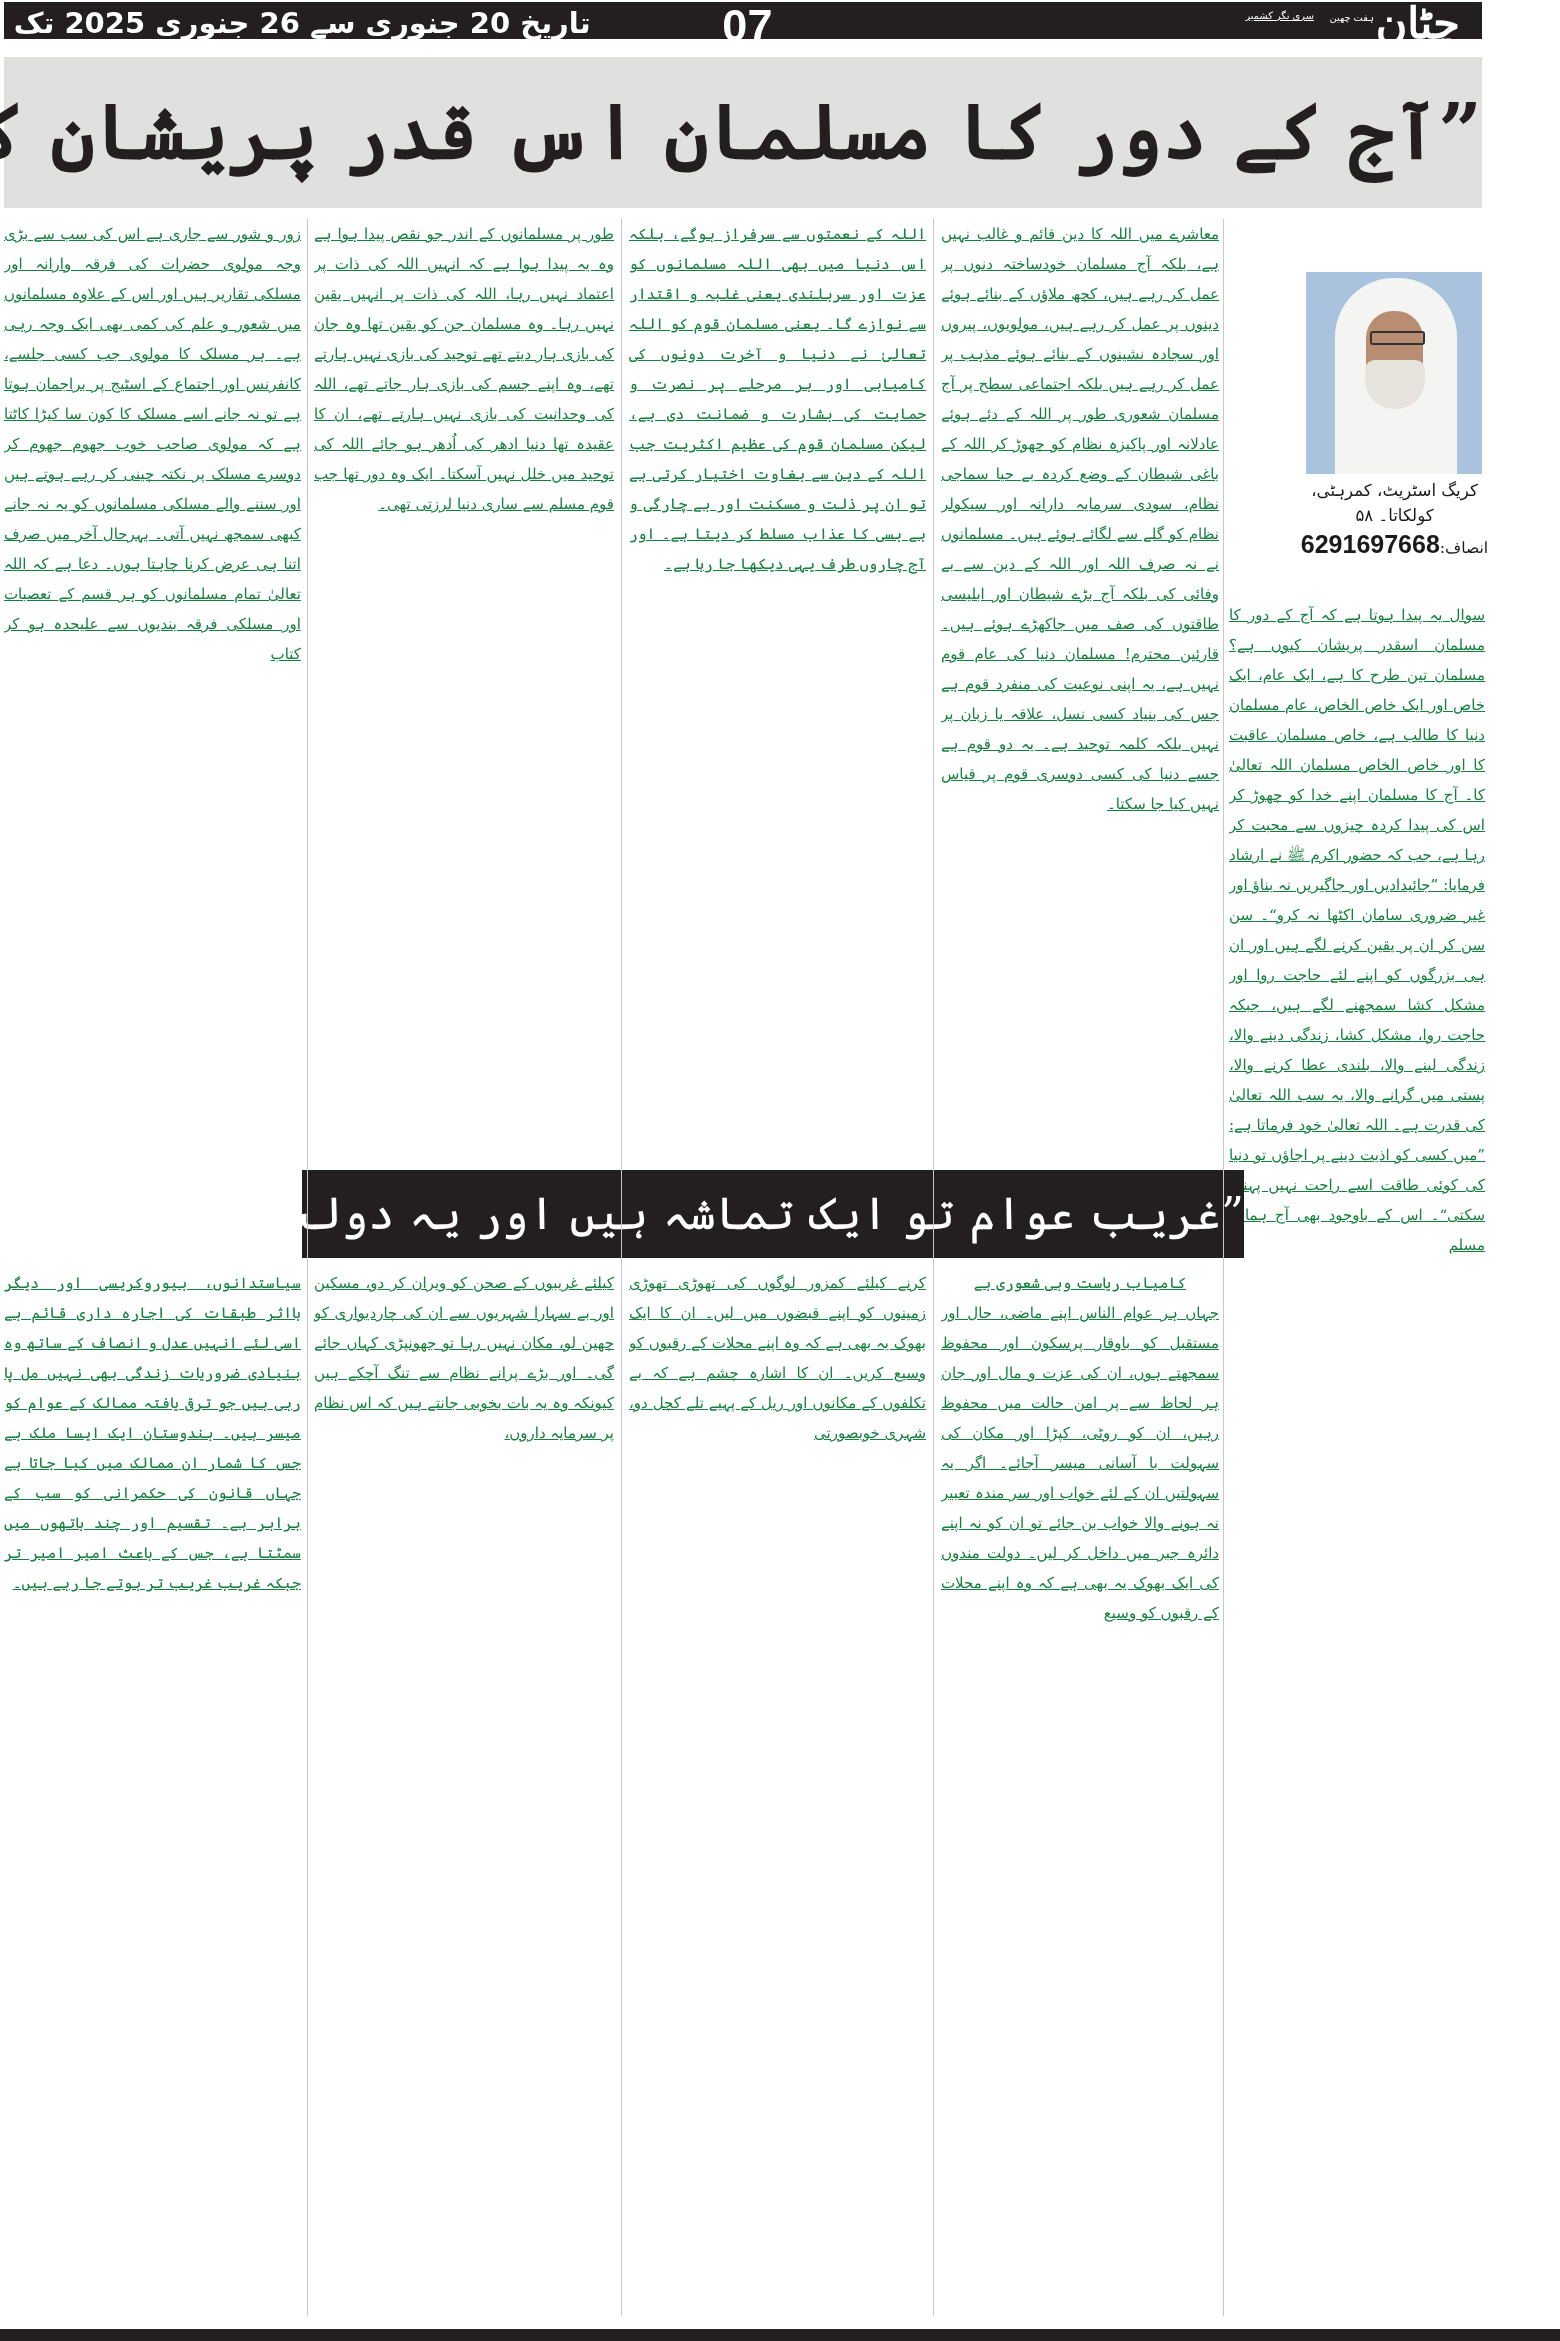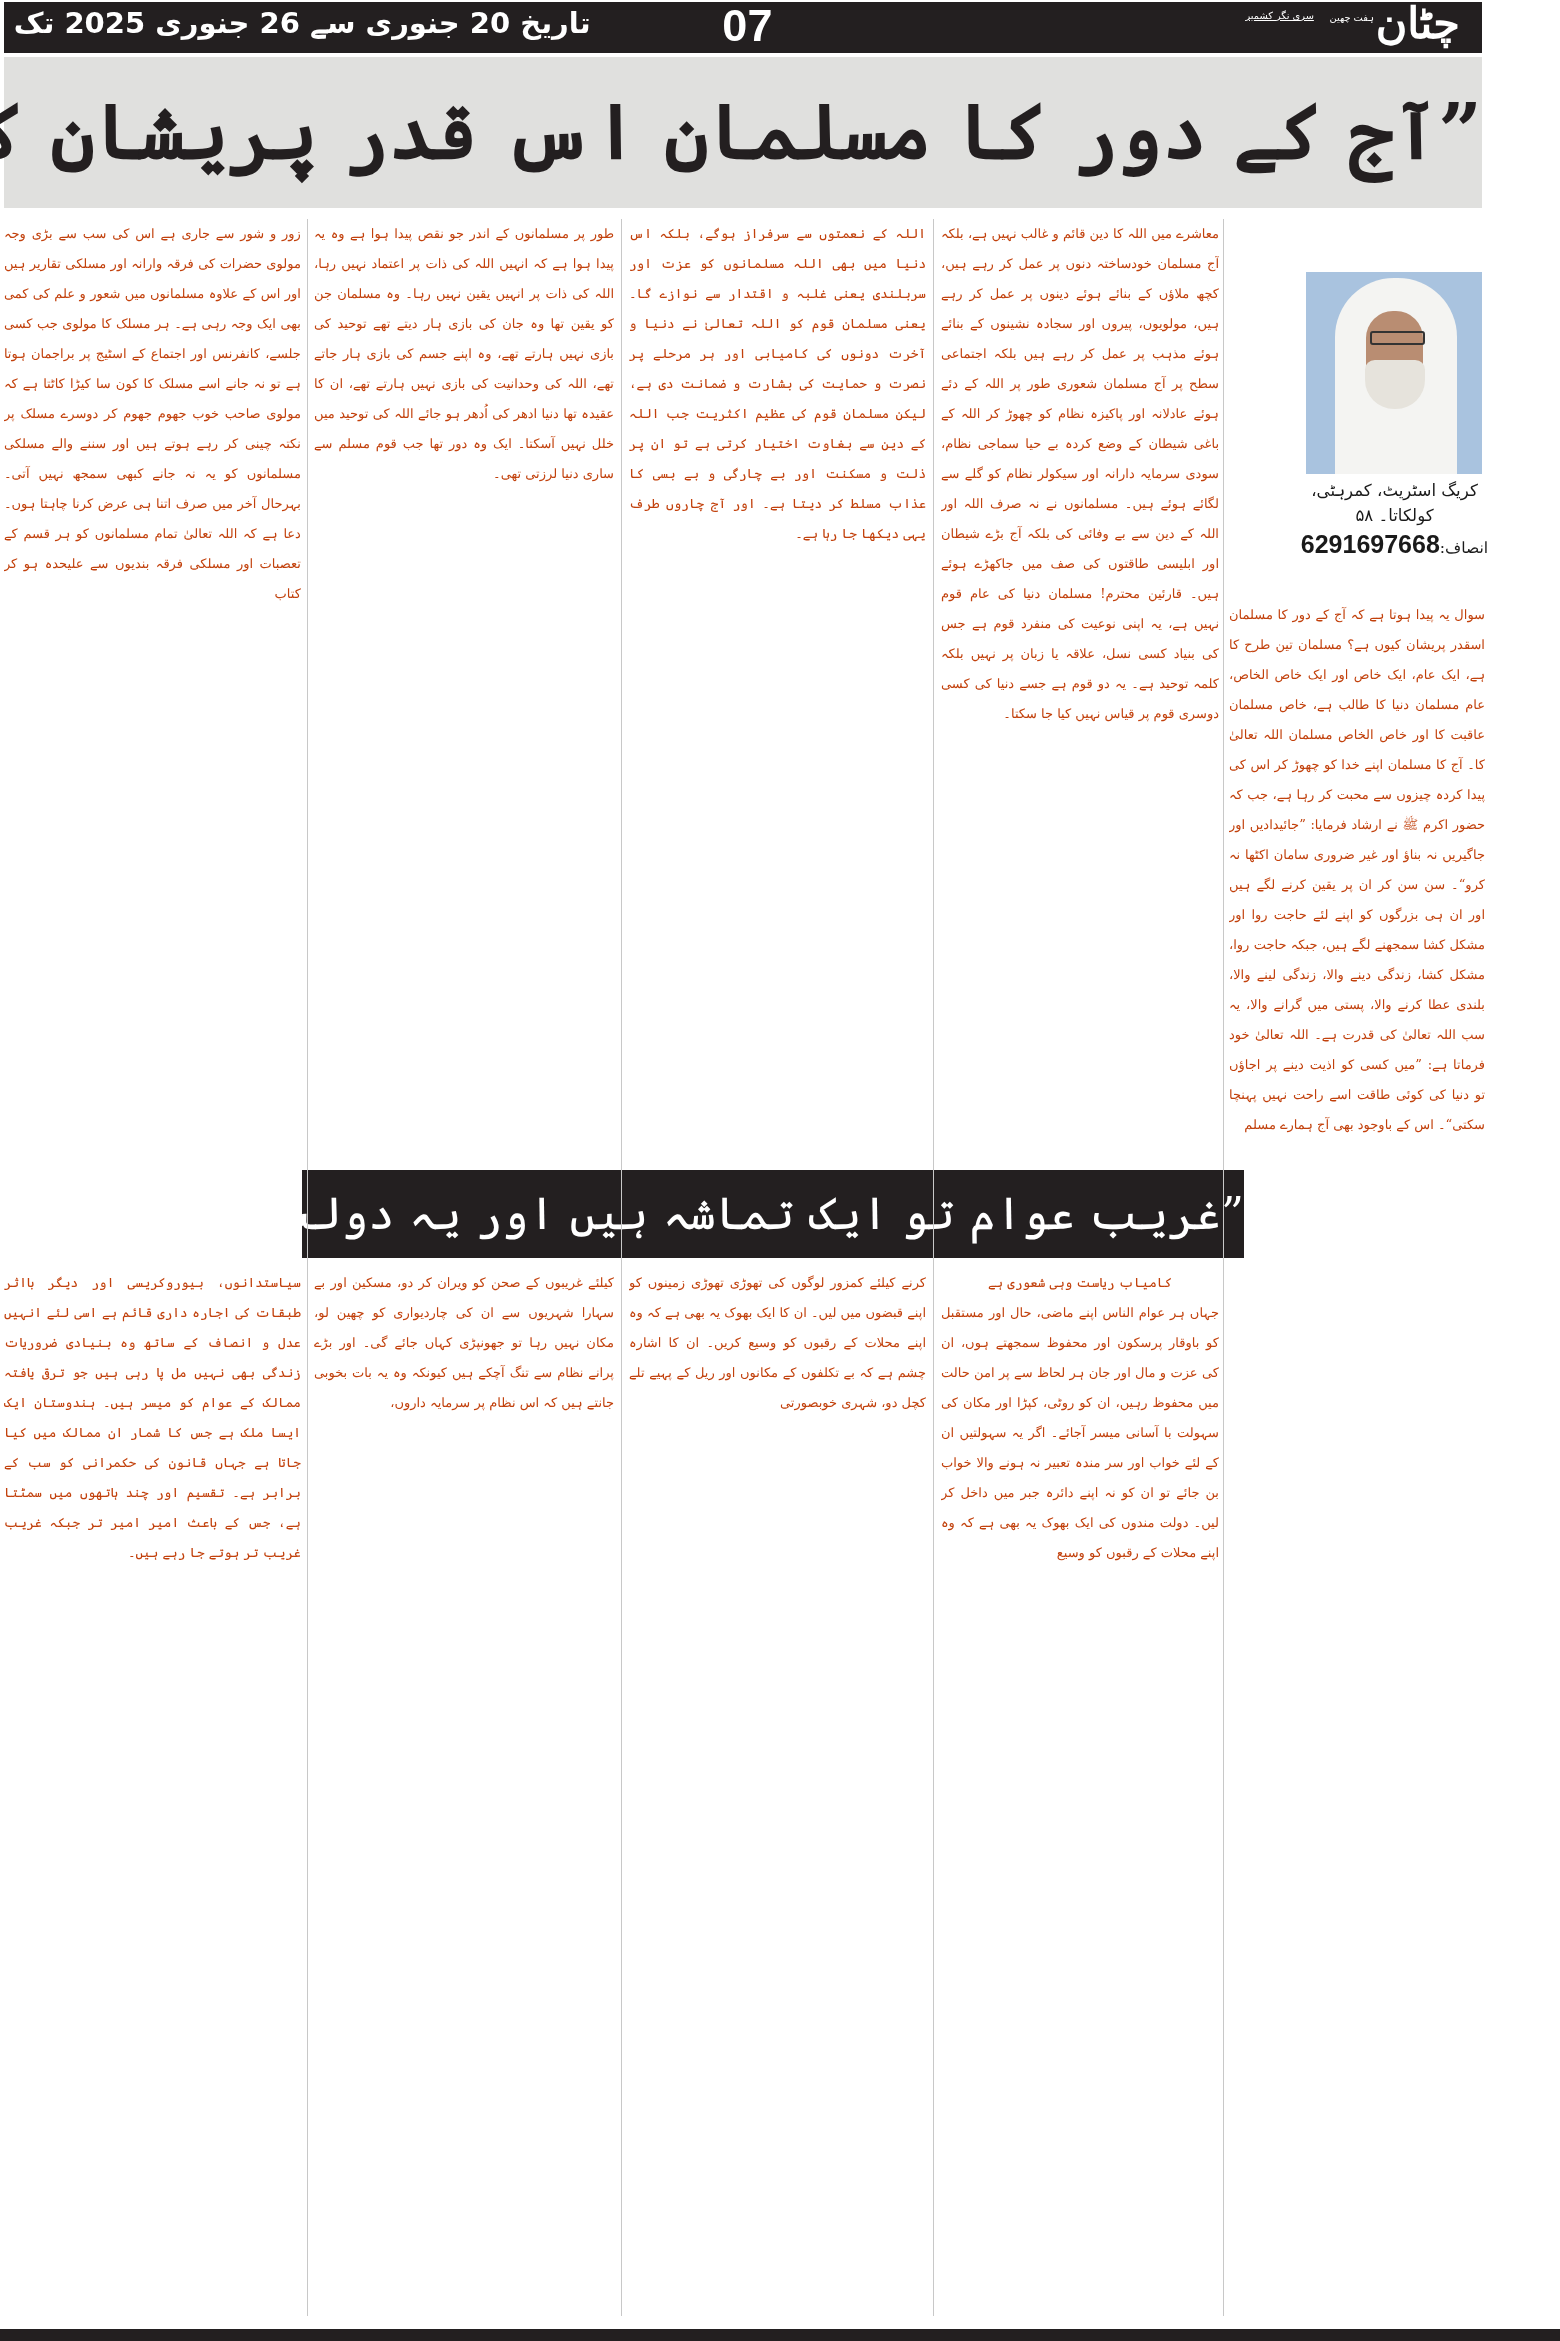--- a/index.html
+++ b/index.html
@@ -1,26 +1,26 @@
 <!DOCTYPE html>
 <html><head>
 <meta charset="utf-8">
 <style>
   html,body{margin:0;padding:0;}
   body{width:1560px;height:2342px;background:#ffffff;position:relative;overflow:hidden;font-family:"DejaVu Sans",sans-serif;color:#1a1a1a;}
-  .masthead{position:absolute;left:3.9px;top:2px;width:1478px;height:51px;background:#231f20;color:#fff;}
+  .masthead{position:absolute;left:3.9px;top:2px;width:1478px;height:37px;background:#231f20;color:#fff;}
   .masthead .date{position:absolute;left:9.8px;top:3.9px;font-size:29px;font-weight:bold;direction:rtl;white-space:nowrap;letter-spacing:-0.5px;}
   .masthead .pageno{position:absolute;left:0;right:0;top:-2px;text-align:center;font-size:45px;font-weight:bold;font-family:"Liberation Sans",sans-serif;padding-left:9px;}
   .masthead .logo{position:absolute;right:22px;top:2px;width:263px;height:47px;text-align:center;}
   .masthead .logo .brand{position:absolute;right:0;top:-5.9px;font-size:43px;font-family:"DejaVu Serif",serif;font-weight:bold;}
   .masthead .logo .weekly{position:absolute;right:86px;top:7.8px;font-size:9.8px;}
   .masthead .logo .city{position:absolute;right:146px;top:5.9px;font-size:9.8px;text-decoration:underline;}
   .headline-band{position:absolute;left:3.9px;top:57px;width:1478px;height:151px;background:#e0e0de;}
   .headline{position:absolute;left:0;right:0;top:5.9px;text-align:center;direction:rtl;font-size:76px;font-family:"DejaVu Serif",serif;font-weight:bold;color:#231f20;line-height:137px;white-space:nowrap;}
-  .col{position:absolute;direction:rtl;text-align:justify;font-size:13px;line-height:30px;font-family:"DejaVu Serif",serif;overflow:hidden;color:#c2410c;}
+  .col{position:absolute;direction:rtl;text-align:justify;font-size:15px;line-height:30px;font-family:"DejaVu Serif",serif;overflow:hidden;color:#15803d;text-decoration:underline;}
   .col p{margin:0;}
   .photo{position:absolute;left:1306px;top:272px;width:176px;height:202px;background:#a9c3df;overflow:hidden;}
   .photo .hood{position:absolute;left:29px;top:5.9px;width:122px;height:215px;background:#f4f4f2;border-radius:59px 59px 9.8px 9.8px;}
   .photo .face{position:absolute;left:60px;top:39px;width:57px;height:76px;background:#b98d72;border-radius:27px 27px 23.4px 23.4px;}
   .photo .glasses{position:absolute;left:64px;top:59px;width:51px;height:9.8px;border:2px solid #333;border-radius:2.9px;}
   .photo .beard{position:absolute;left:59px;top:88px;width:60px;height:49px;background:#e6e3dc;border-radius:9.8px 9.8px 29px 29px;}
   .author{position:absolute;left:1292px;top:478px;width:205px;text-align:center;direction:rtl;}
   .author .name{font-size:33px;font-family:"DejaVu Serif",serif;line-height:45px;}
   .author .addr{font-size:16.6px;line-height:25px;}
   .author .mobile{font-size:25px;font-weight:bold;font-family:"Liberation Sans",sans-serif;line-height:33px;}

